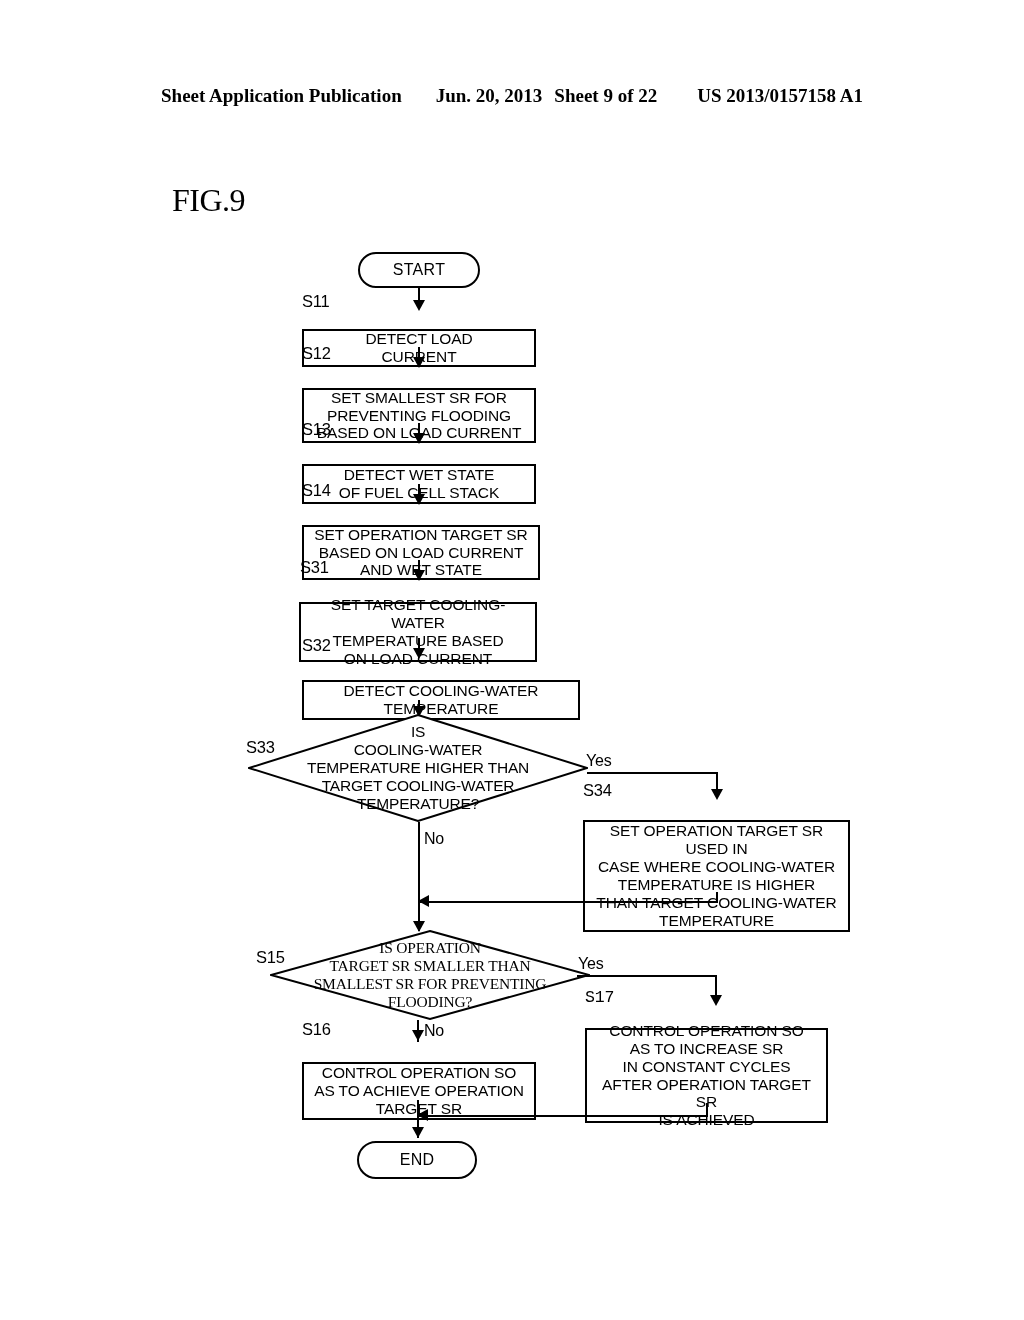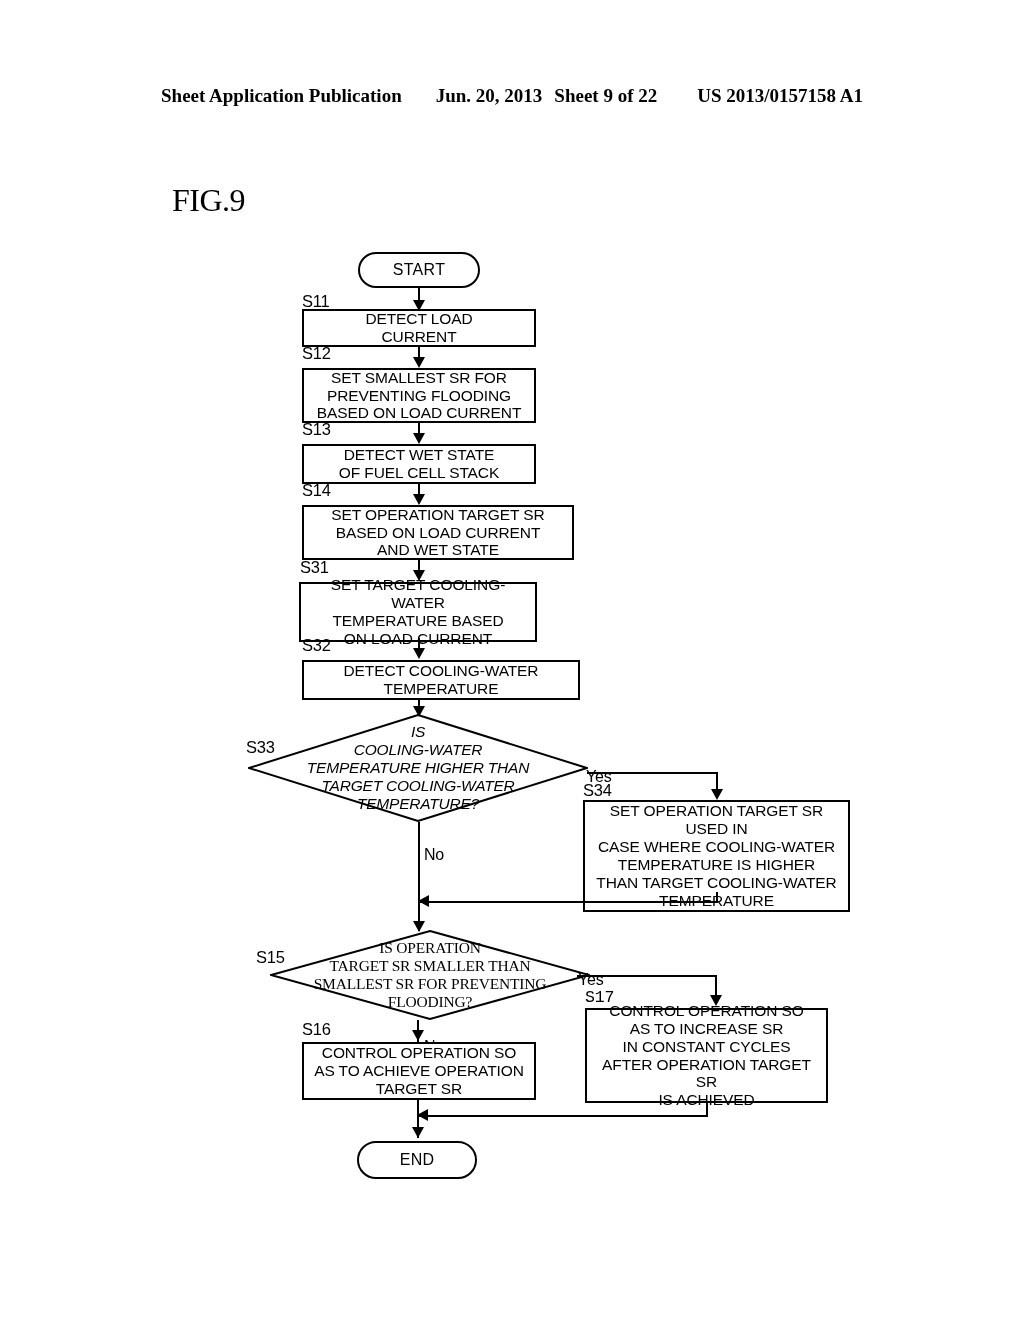--- a/index.html
+++ b/index.html
@@ -52,20 +52,21 @@
     box-sizing: border-box;
     border: 2px solid #000;
     background: #fff;
     display: flex;
     align-items: center;
     justify-content: center;
     text-align: center;
     font-size: 15.5px;
     line-height: 1.16;
     letter-spacing: -0.1px;
+    margin-top: 20px;
   }
   .node .txt { display: block; padding: 0 4px; }
 
   .terminator {
     position: absolute;
     box-sizing: border-box;
     border: 2px solid #000;
     border-radius: 24px;
     background: #fff;
     display: flex;
@@ -80,21 +81,20 @@
     font-size: 16.5px;
     letter-spacing: -0.2px;
     white-space: nowrap;
   }
 
   .branchlabel {
     position: absolute;
     font-size: 16px;
     letter-spacing: -0.2px;
     white-space: nowrap;
-    margin-top: 16px;
   }
 
   
   .vline {
     position: absolute;
     width: 0;
     border-left: 2px solid #000;
   }
   .hline {
     position: absolute;
@@ -172,21 +172,21 @@
 
   <div class="steplabel" style="left:302px; top:420px;">S13</div>
   <div class="node" style="left:302px; top:444px; width:234px; height:40px;">
     <span class="txt">DETECT WET STATE<br>OF FUEL CELL STACK</span>
   </div>
 
   <div class="vline" style="left:418px; top:484px; height:14px;"></div>
   <div class="arrow-down" style="left:413px; top:494px;"></div>
 
   <div class="steplabel" style="left:302px; top:481px;">S14</div>
-  <div class="node" style="left:302px; top:505px; width:272px; height:55px;">
+  <div class="node" style="left:302px; top:505px; width:238px; height:55px;">
     <span class="txt">SET OPERATION TARGET SR<br>BASED ON LOAD CURRENT<br>AND WET STATE</span>
   </div>
 
   <div class="vline" style="left:418px; top:560px; height:14px;"></div>
   <div class="arrow-down" style="left:413px; top:570px;"></div>
 
   <div class="steplabel" style="left:300px; top:558px;">S31</div>
   <div class="node" style="left:299px; top:582px; width:238px; height:60px;">
     <span class="txt">SET TARGET COOLING-WATER<br>TEMPERATURE BASED<br>ON LOAD CURRENT</span>
   </div>
@@ -196,21 +196,21 @@
 
   <div class="steplabel" style="left:302px; top:636px;">S32</div>
   <div class="node" style="left:302px; top:660px; width:278px; height:40px;">
     <span class="txt">DETECT COOLING-WATER<br>TEMPERATURE</span>
   </div>
 
   <div class="vline" style="left:418px; top:700px; height:12px;"></div>
   <div class="arrow-down" style="left:413px; top:706px;"></div>
 
   <div class="steplabel" style="left:246px; top:738px;">S33</div>
-  <div class="diamond" style="left:248px; top:714px; width:340px; height:108px;font-style:italic;">
+  <div class="diamond" style="left:248px; top:714px; width:340px; height:108px;">
     <svg width="340" height="108" viewBox="0 0 340 108">
       <polygon points="170,1 339,54 170,107 1,54" fill="#ffffff" stroke="#000000" stroke-width="2"></polygon>
     </svg>
     <div class="dtext">IS<br>COOLING-WATER<br>TEMPERATURE HIGHER THAN<br>TARGET COOLING-WATER<br>TEMPERATURE?</div>
   </div>
 
   <div class="branchlabel" style="left:586px; top:752px;">Yes</div>
   <div class="hline" style="left:587px; top:772px; width:131px;"></div>
   <div class="vline" style="left:716px; top:772px; height:21px;"></div>
   <div class="arrow-down" style="left:711px; top:789px;"></div>

